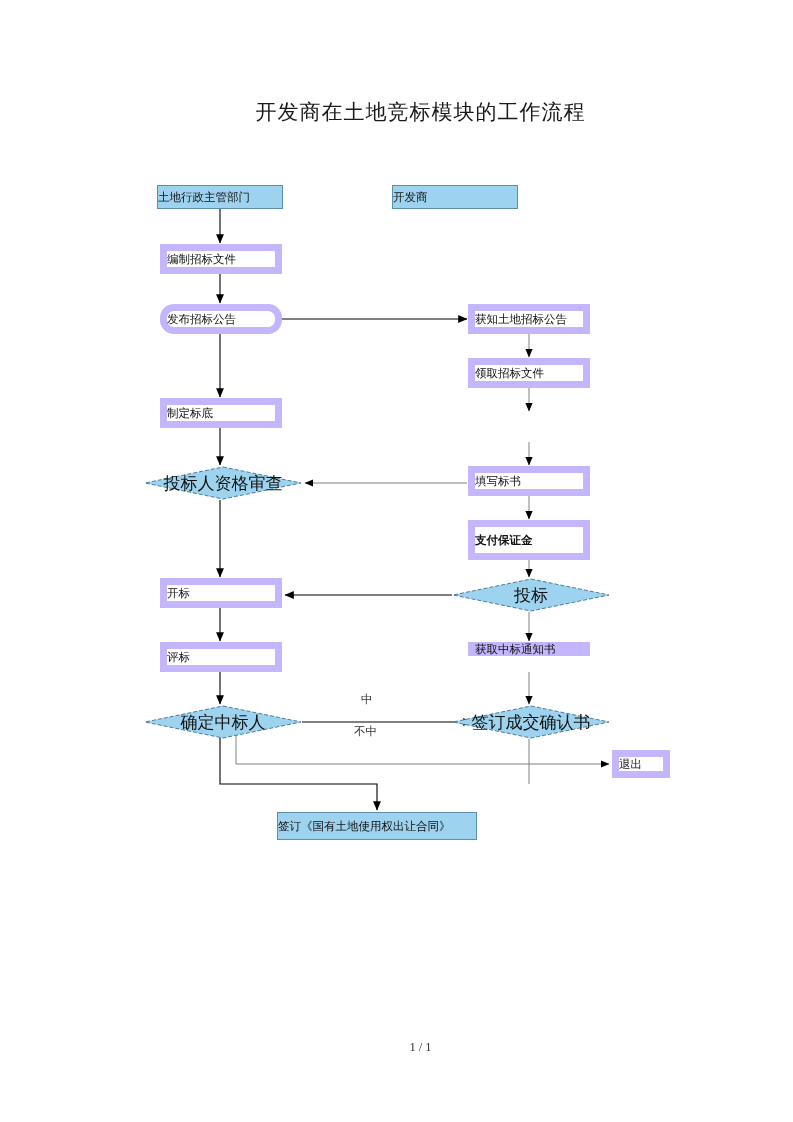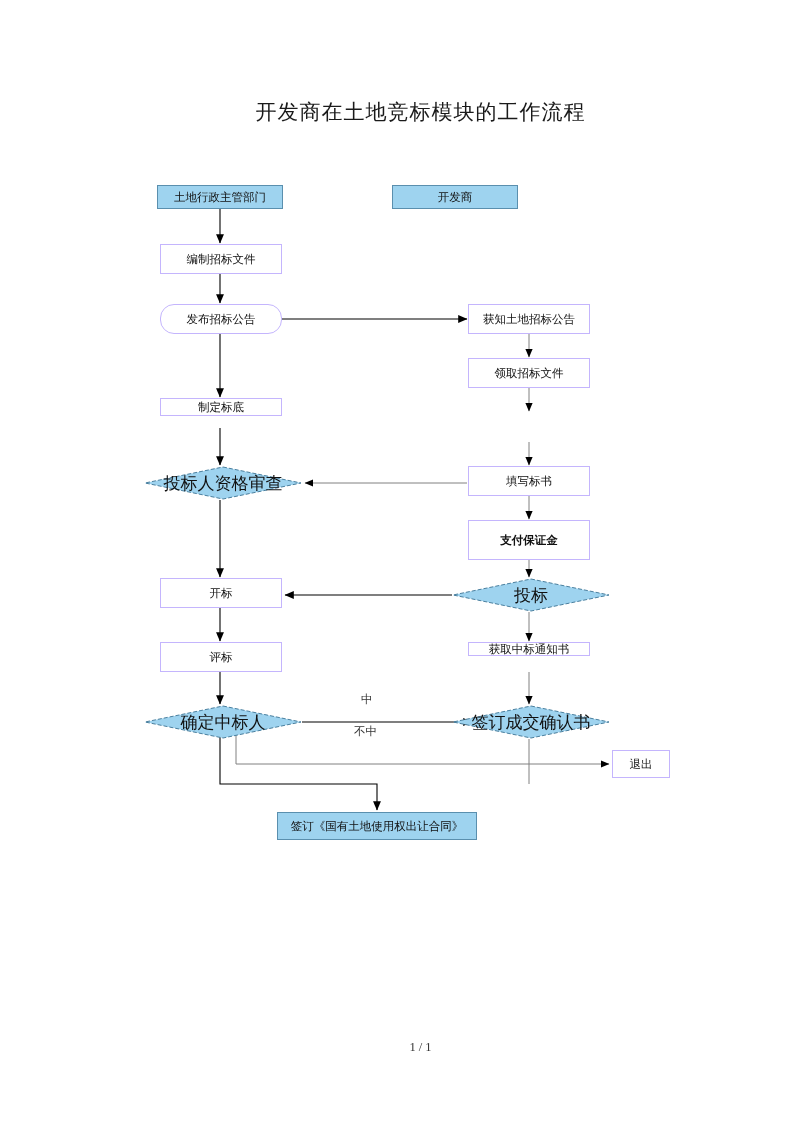--- a/index.html
+++ b/index.html
@@ -29,28 +29,27 @@
     position:absolute;
     left:0; top:0; width:793px; height:1000px;
   }
 
   
   .node{
     position:absolute;
     box-sizing:border-box;
     display:flex;
     align-items:center;
-    justify-content:center;
     font-size:11.5px;
     line-height:1.1;
     white-space:nowrap;
     color:#111;
   }
   .rect{
-    border:1px solid #c4b5fd;
+    border:7px solid #c4b5fd;
     background:#ffffff;
   }
   .rect.filled{
     background:#9ed3ef;
     border:1px solid #5a8fae;
   }
   .rect.filled-wide{
     background:#9ed3ef;
     border:1px solid #5a8fae;
   }
@@ -154,21 +153,21 @@
     </div>
 
     <div class="node rect" style="left:136px;top:244px;width:122px;height:30px;">
       <span>编制招标文件</span>
     </div>
 
     <div class="node rect" style="left:136px;top:304px;width:122px;height:30px;border-radius:14px;">
       <span>发布招标公告</span>
     </div>
 
-    <div class="node rect" style="left:136px;top:398px;width:122px;height:18px;">
+    <div class="node rect" style="left:136px;top:398px;width:122px;height:30px;">
       <span>制定标底</span>
     </div>
 
     <div class="diamond" style="left:120px;top:466px;width:158px;height:34px;">
       <svg width="158" height="34" viewBox="0 0 158 34">
         <polygon points="79,1 157,17 79,33 1,17" fill="#9ed3ef" stroke="#4a7f9e" stroke-width="1" stroke-dasharray="4,2"></polygon>
       </svg>
       <div class="dlabel">投标人资格审查</div>
     </div>
 

